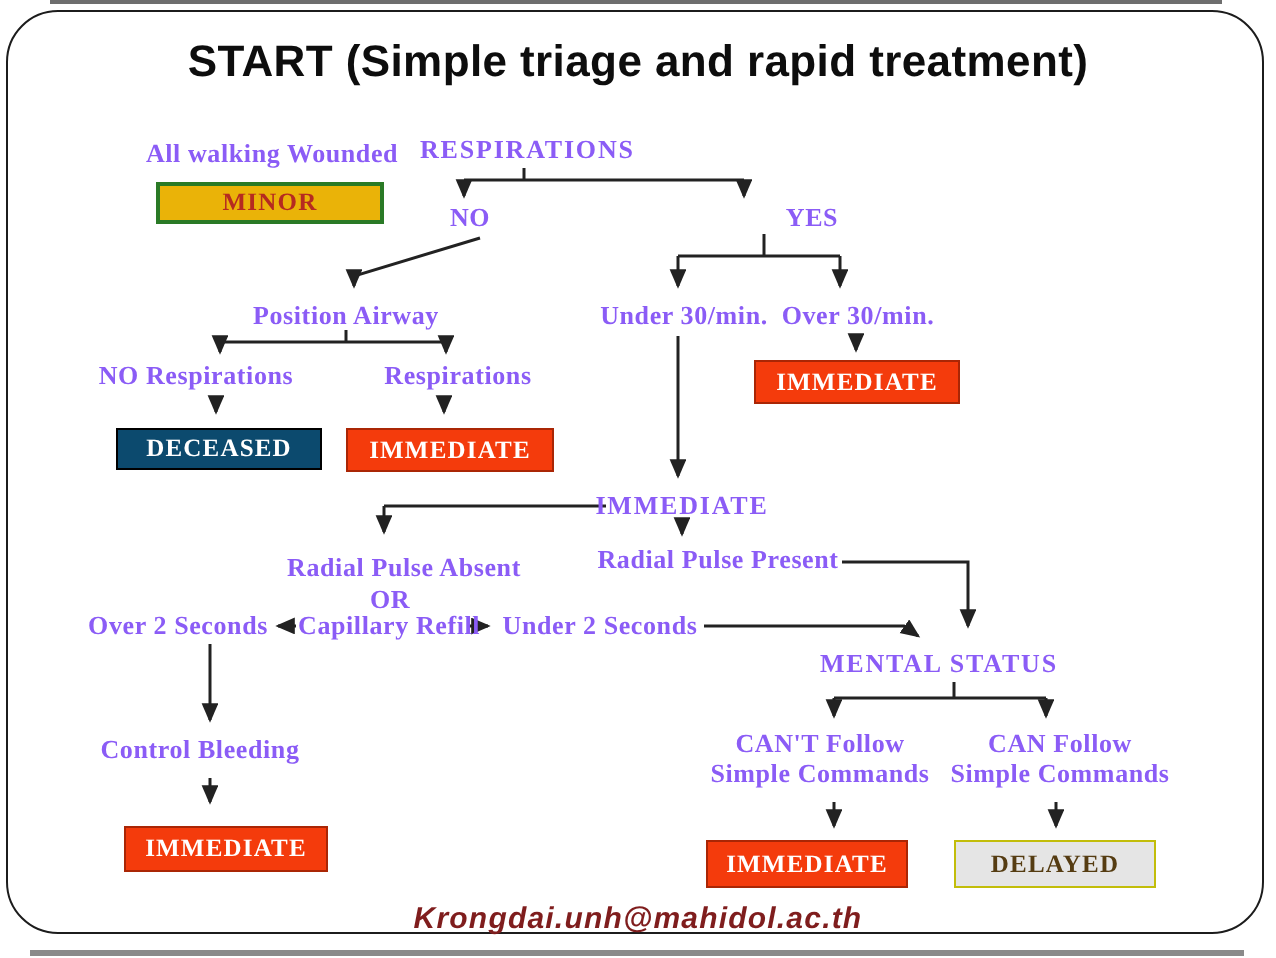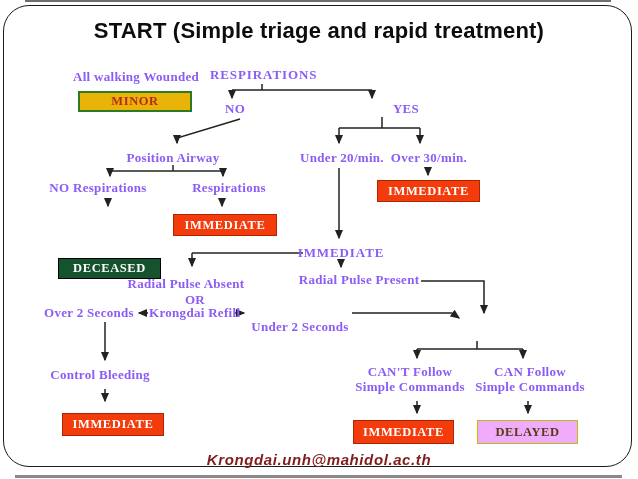--- a/index.html
+++ b/index.html
@@ -10,23 +10,23 @@
          border:1.6px solid #1c1c1c;border-radius:26px;box-sizing:border-box;z-index:0;}
   #connectors{position:absolute;left:0;top:0;z-index:1;pointer-events:none;}
   .lbl{position:absolute;z-index:2;font-weight:bold;font-size:13px;color:#8b5cf6;
        text-align:center;letter-spacing:0.3px;white-space:nowrap;line-height:15px;}
   .head{font-size:13px;letter-spacing:0.9px;}
   .two-line{line-height:15px;}
   .box{position:absolute;z-index:2;display:flex;align-items:center;justify-content:center;
        font-weight:bold;font-size:12.5px;letter-spacing:0.6px;box-sizing:border-box;
        font-family:"Liberation Serif",serif;}
   .box-minor{background:#eab308;border:2px solid #2a7a26;color:#b52b20;}
-  .box-deceased{background:#14532d;border:1px solid #000;color:#ffffff;margin-top:44px;}
+  .box-deceased{background:#0c4a6e;border:1px solid #000;color:#ffffff;}
   .box-immediate{background:#f43b0c;border:1px solid #aa2605;color:#ffffff;}
-  .box-delayed{background:#f0abfc;border:1px solid #c2bd0a;color:#553c12;}
+  .box-delayed{background:#e5e5e5;border:1px solid #c2bd0a;color:#553c12;}
   .title{position:absolute;left:0;top:18px;width:100%;text-align:center;z-index:2;
          font-family:"Liberation Sans",sans-serif;font-weight:bold;font-size:22px;
          color:#0d0d0d;letter-spacing:0.2px;}
   .email{position:absolute;left:0;top:451px;width:100%;text-align:center;z-index:3;
          font-family:"Liberation Sans",sans-serif;font-style:italic;font-weight:bold;
          font-size:15px;color:#7f1d1d;letter-spacing:0.6px;}
 </style>
 </head>
 <body>
 
@@ -117,29 +117,30 @@
 
   <div class="title">START (Simple triage and rapid treatment)</div>
 
   <div class="lbl" style="left:70px;top:69px;width:132px;">All walking Wounded</div>
   <div class="lbl head" style="left:210px;top:67px;width:104px;">RESPIRATIONS</div>
   <div class="lbl" style="left:220px;top:101px;width:30px;">NO</div>
   <div class="lbl" style="left:360px;top:101px;width:36px;margin-left:28px;">YES</div>
   <div class="lbl" style="left:121px;top:150px;width:104px;">Position Airway</div>
   <div class="lbl" style="left:36px;top:180px;width:124px;">NO Respirations</div>
   <div class="lbl" style="left:186px;top:180px;width:86px;">Respirations</div>
-  <div class="lbl" style="left:297px;top:150px;width:90px;">Under 20/min.</div>
+  <div class="lbl" style="left:297px;top:150px;width:90px;">Under 30/min.</div>
   <div class="lbl" style="left:389px;top:150px;width:80px;">Over 30/min.</div>
   <div class="lbl head" style="left:295px;top:245px;width:92px;">IMMEDIATE</div>
-  <div class="lbl" style="left:124px;top:276px;width:124px;">Radial Pulse Absent</div>
+  <div class="lbl" style="left:140px;top:276px;width:124px;">Radial Pulse Absent</div>
   <div class="lbl" style="left:179px;top:292px;width:32px;">OR</div>
   <div class="lbl" style="left:44px;top:305px;width:90px;">Over 2 Seconds</div>
-  <div class="lbl" style="left:149px;top:305px;width:86px;">Krongdai Refill</div>
-  <div class="lbl" style="left:250px;top:319px;width:100px;">Under 2 Seconds</div>
+  <div class="lbl" style="left:149px;top:305px;width:86px;">Capillary Refill</div>
+  <div class="lbl" style="left:250px;top:305px;width:100px;">Under 2 Seconds</div>
   <div class="lbl" style="left:296px;top:272px;width:126px;">Radial Pulse Present</div>
+  <div class="lbl head" style="left:410px;top:324px;width:116px;">MENTAL STATUS</div>
   <div class="lbl two-line" style="left:354px;top:364px;width:112px;">
     <div>CAN'T Follow</div>
     <div>Simple Commands</div>
   </div>
   <div class="lbl two-line" style="left:474px;top:364px;width:112px;">
     <div>CAN Follow</div>
     <div>Simple Commands</div>
   </div>
   <div class="lbl" style="left:48px;top:367px;width:104px;">Control Bleeding</div>
 

